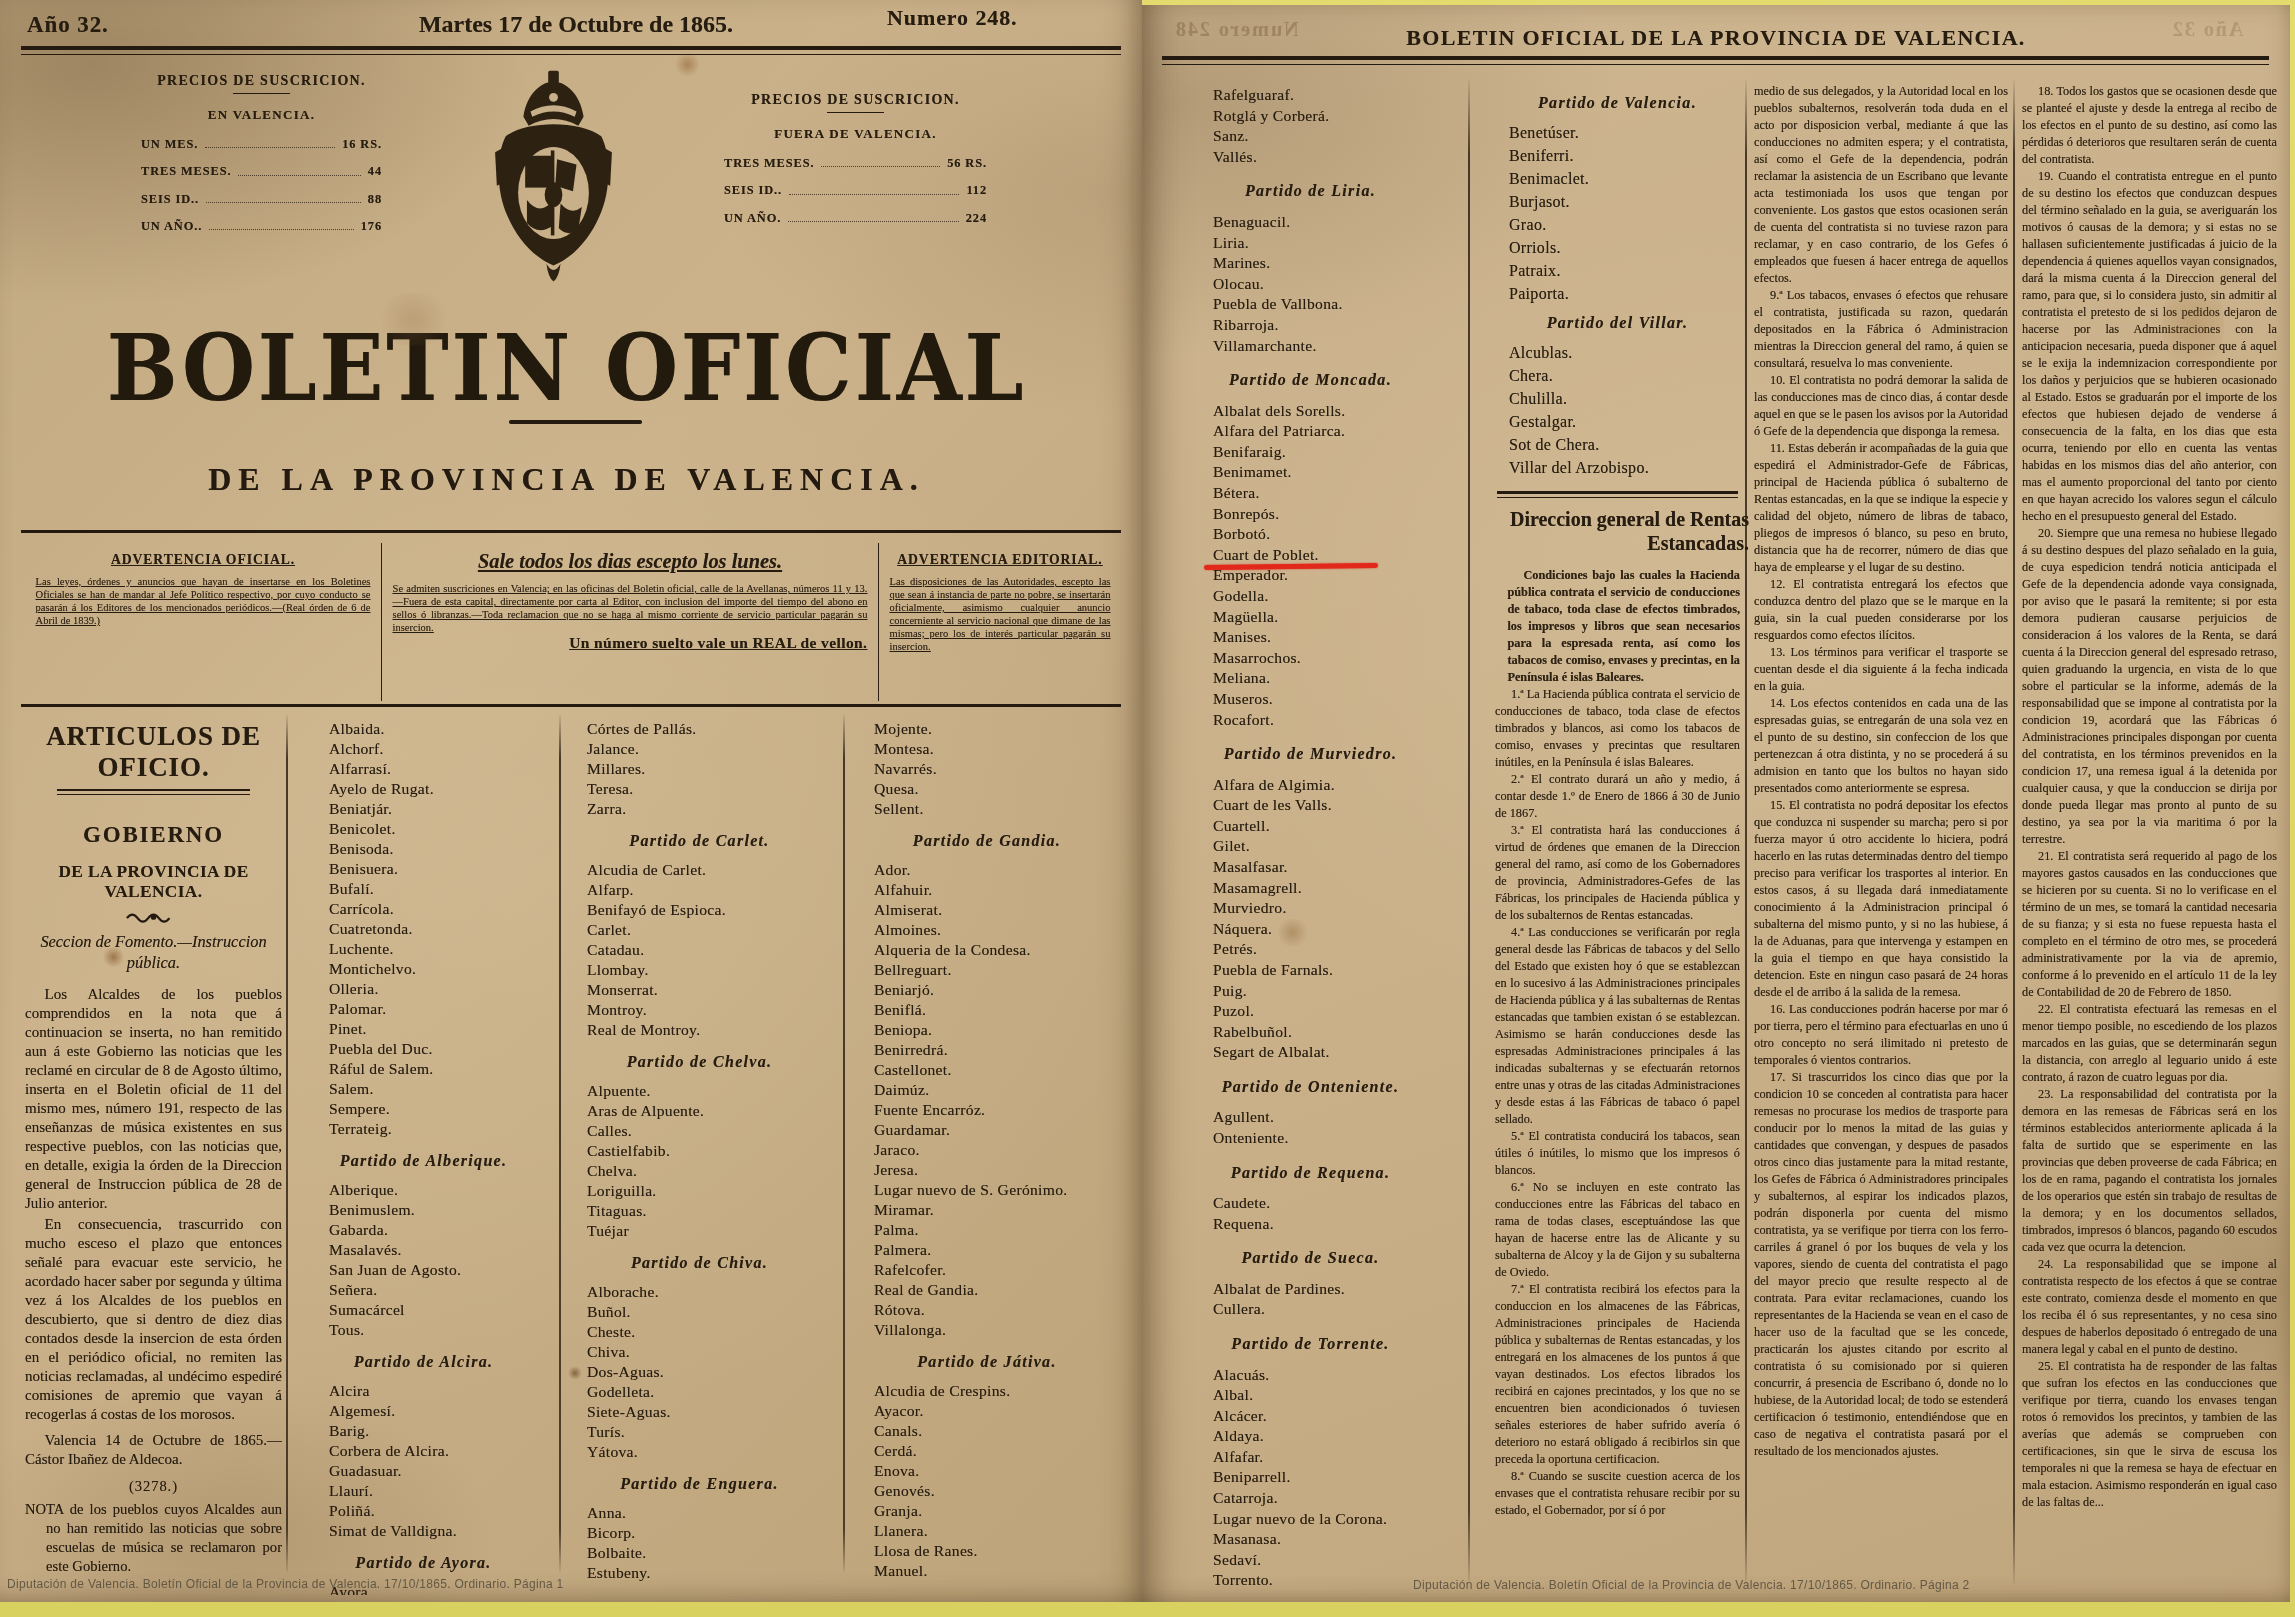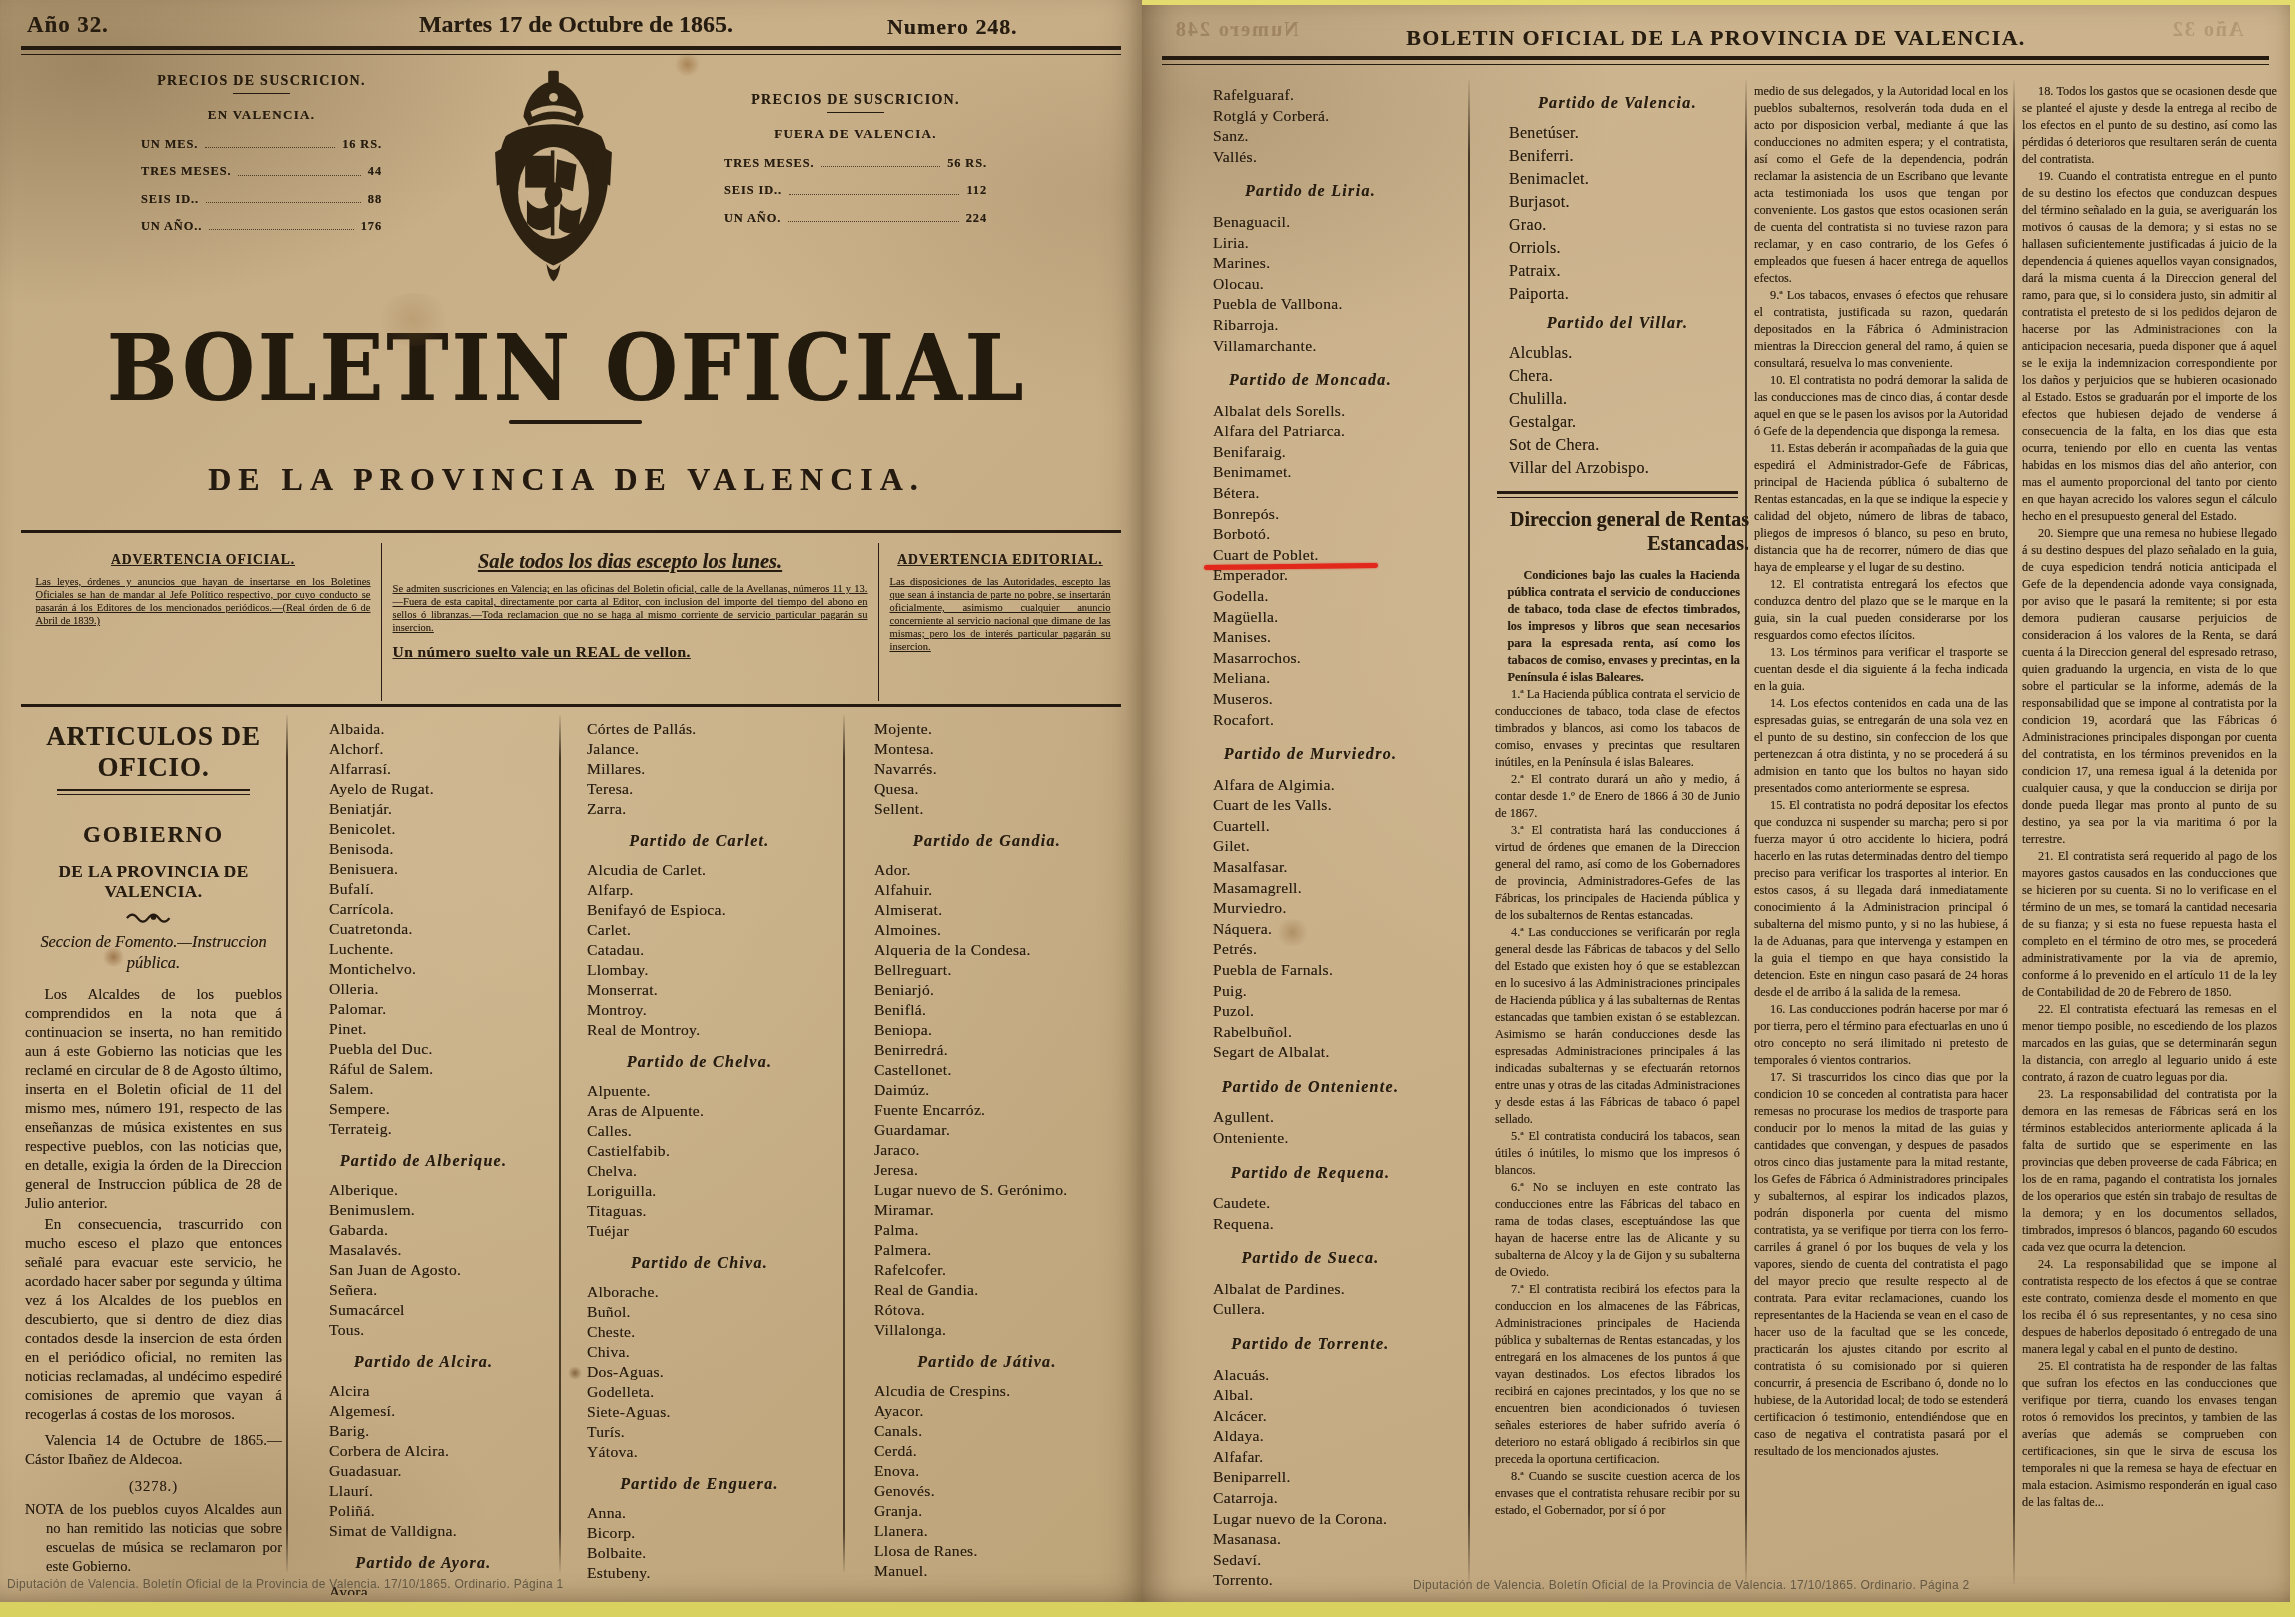--- a/index.html
+++ b/index.html
@@ -22,21 +22,21 @@
       linear-gradient(160deg,#cdb590,#c9b089 55%,#c0a67d);
     box-shadow:inset 27px 0 39px -21px rgba(70,48,24,.6), inset -12.4px 0 23px -14px rgba(90,65,35,.38), inset 0 -14px 25px -16px rgba(80,58,30,.4);}
   .page *{text-shadow:0 0 0.6px rgba(40,28,14,.5);}
   
   .hrd{position:absolute;border-top:4.4px solid #241a0f;border-bottom:1.8px solid #241a0f;height:3.5px;}
   .hrs{position:absolute;border-top:3.5px solid #241a0f;height:0;}
   .vrule{position:absolute;width:1.8px;background:linear-gradient(to bottom,rgba(38,26,14,.05),rgba(38,26,14,.8) 5%,rgba(38,26,14,.75) 95%,rgba(38,26,14,.05));}
   
   .lp-year{position:absolute;top:12.4px;left:27px;font-size:23px;font-weight:bold;letter-spacing:0.9px;}
   .lp-date{position:absolute;top:10.6px;left:381px;width:390px;text-align:center;font-size:24px;font-weight:bold;}
-  .lp-num{position:absolute;top:14px;left:887px;width:160px;font-size:22px;font-weight:bold;letter-spacing:0.9px;}
+  .lp-num{position:absolute;top:5px;left:887px;width:160px;font-size:22px;font-weight:bold;letter-spacing:0.9px;}
   
   .subblock{position:absolute;margin-left:48px;}
   .sub-left{top:73px;left:93px;width:241px;}
   .sub-right{top:92px;left:676px;width:263px;}
   .sub-title{text-align:center;font-size:14px;font-weight:bold;letter-spacing:1.3px;}
   .sub-underline{width:57px;margin:4.4px auto 12.4px;border-top:1.8px solid #241a0f;}
   .sub-sub{text-align:center;font-size:13px;font-weight:bold;letter-spacing:1.3px;margin-bottom:14px;}
   .sub-row{display:flex;align-items:flex-end;font-size:12.4px;font-weight:bold;letter-spacing:0.9px;margin:0 0 12.4px;text-transform:uppercase;}
   .sub-row .sl{flex:none;}
   .sub-row .sd{flex:1;border-bottom:1.8px dotted rgba(40,28,14,.75);margin:0 7px 3.5px;}
@@ -50,21 +50,21 @@
   
   .adv-row{position:absolute;top:543px;left:25px;width:1096px;height:158px;display:flex;}
   .adv-cell{padding:5.3px 10.6px 0;box-sizing:border-box;text-decoration:underline;}
   .adv-c1{width:357px;border-right:1.8px solid #2a1f12;}
   .adv-c2{width:497px;border-right:1.8px solid #2a1f12;}
   .adv-c3{width:243px;flex:1;}
   .adv-title{text-align:center;font-size:13.7px;font-weight:bold;letter-spacing:0.9px;margin:3.5px 0 7px;}
   .adv-body{font-size:10.5px;line-height:13px;text-align:justify;color:#32261six;} 
   .adv-body{color:#322617;}
   .sale-line{text-align:center;font-style:italic;font-weight:bold;font-size:20.4px;margin:1.8px 0 9px;}
-  .price-line{text-align:left;font-weight:bold;font-size:15.5px;margin-top:9px;letter-spacing:0.4px;}
+  .price-line{text-align:right;font-weight:bold;font-size:15.5px;letter-spacing:0.4px;}
   
   .colL{position:absolute;top:717px;height:876px;overflow:hidden;}
   #l-col1{left:25px;width:257px;}
   #l-col2{left:300px;width:247px;}
   #l-col3{left:569px;width:261px;}
   #l-col4{left:853px;width:268px;}
   .art-title{text-align:center;font-size:27px;font-weight:bold;letter-spacing:0.9px;margin-top:3.5px;}
   .art-underline{width:193px;margin:6.2px auto 0;border-top:2.7px solid #241a0f;border-bottom:1.8px solid #241a0f;height:3.5px;}
   .gov1{text-align:center;font-size:23px;font-weight:bold;letter-spacing:1.8px;margin-top:27px;}
   .gov2{text-align:center;font-size:17.3px;font-weight:bold;margin-top:14px;letter-spacing:0.4px;}

